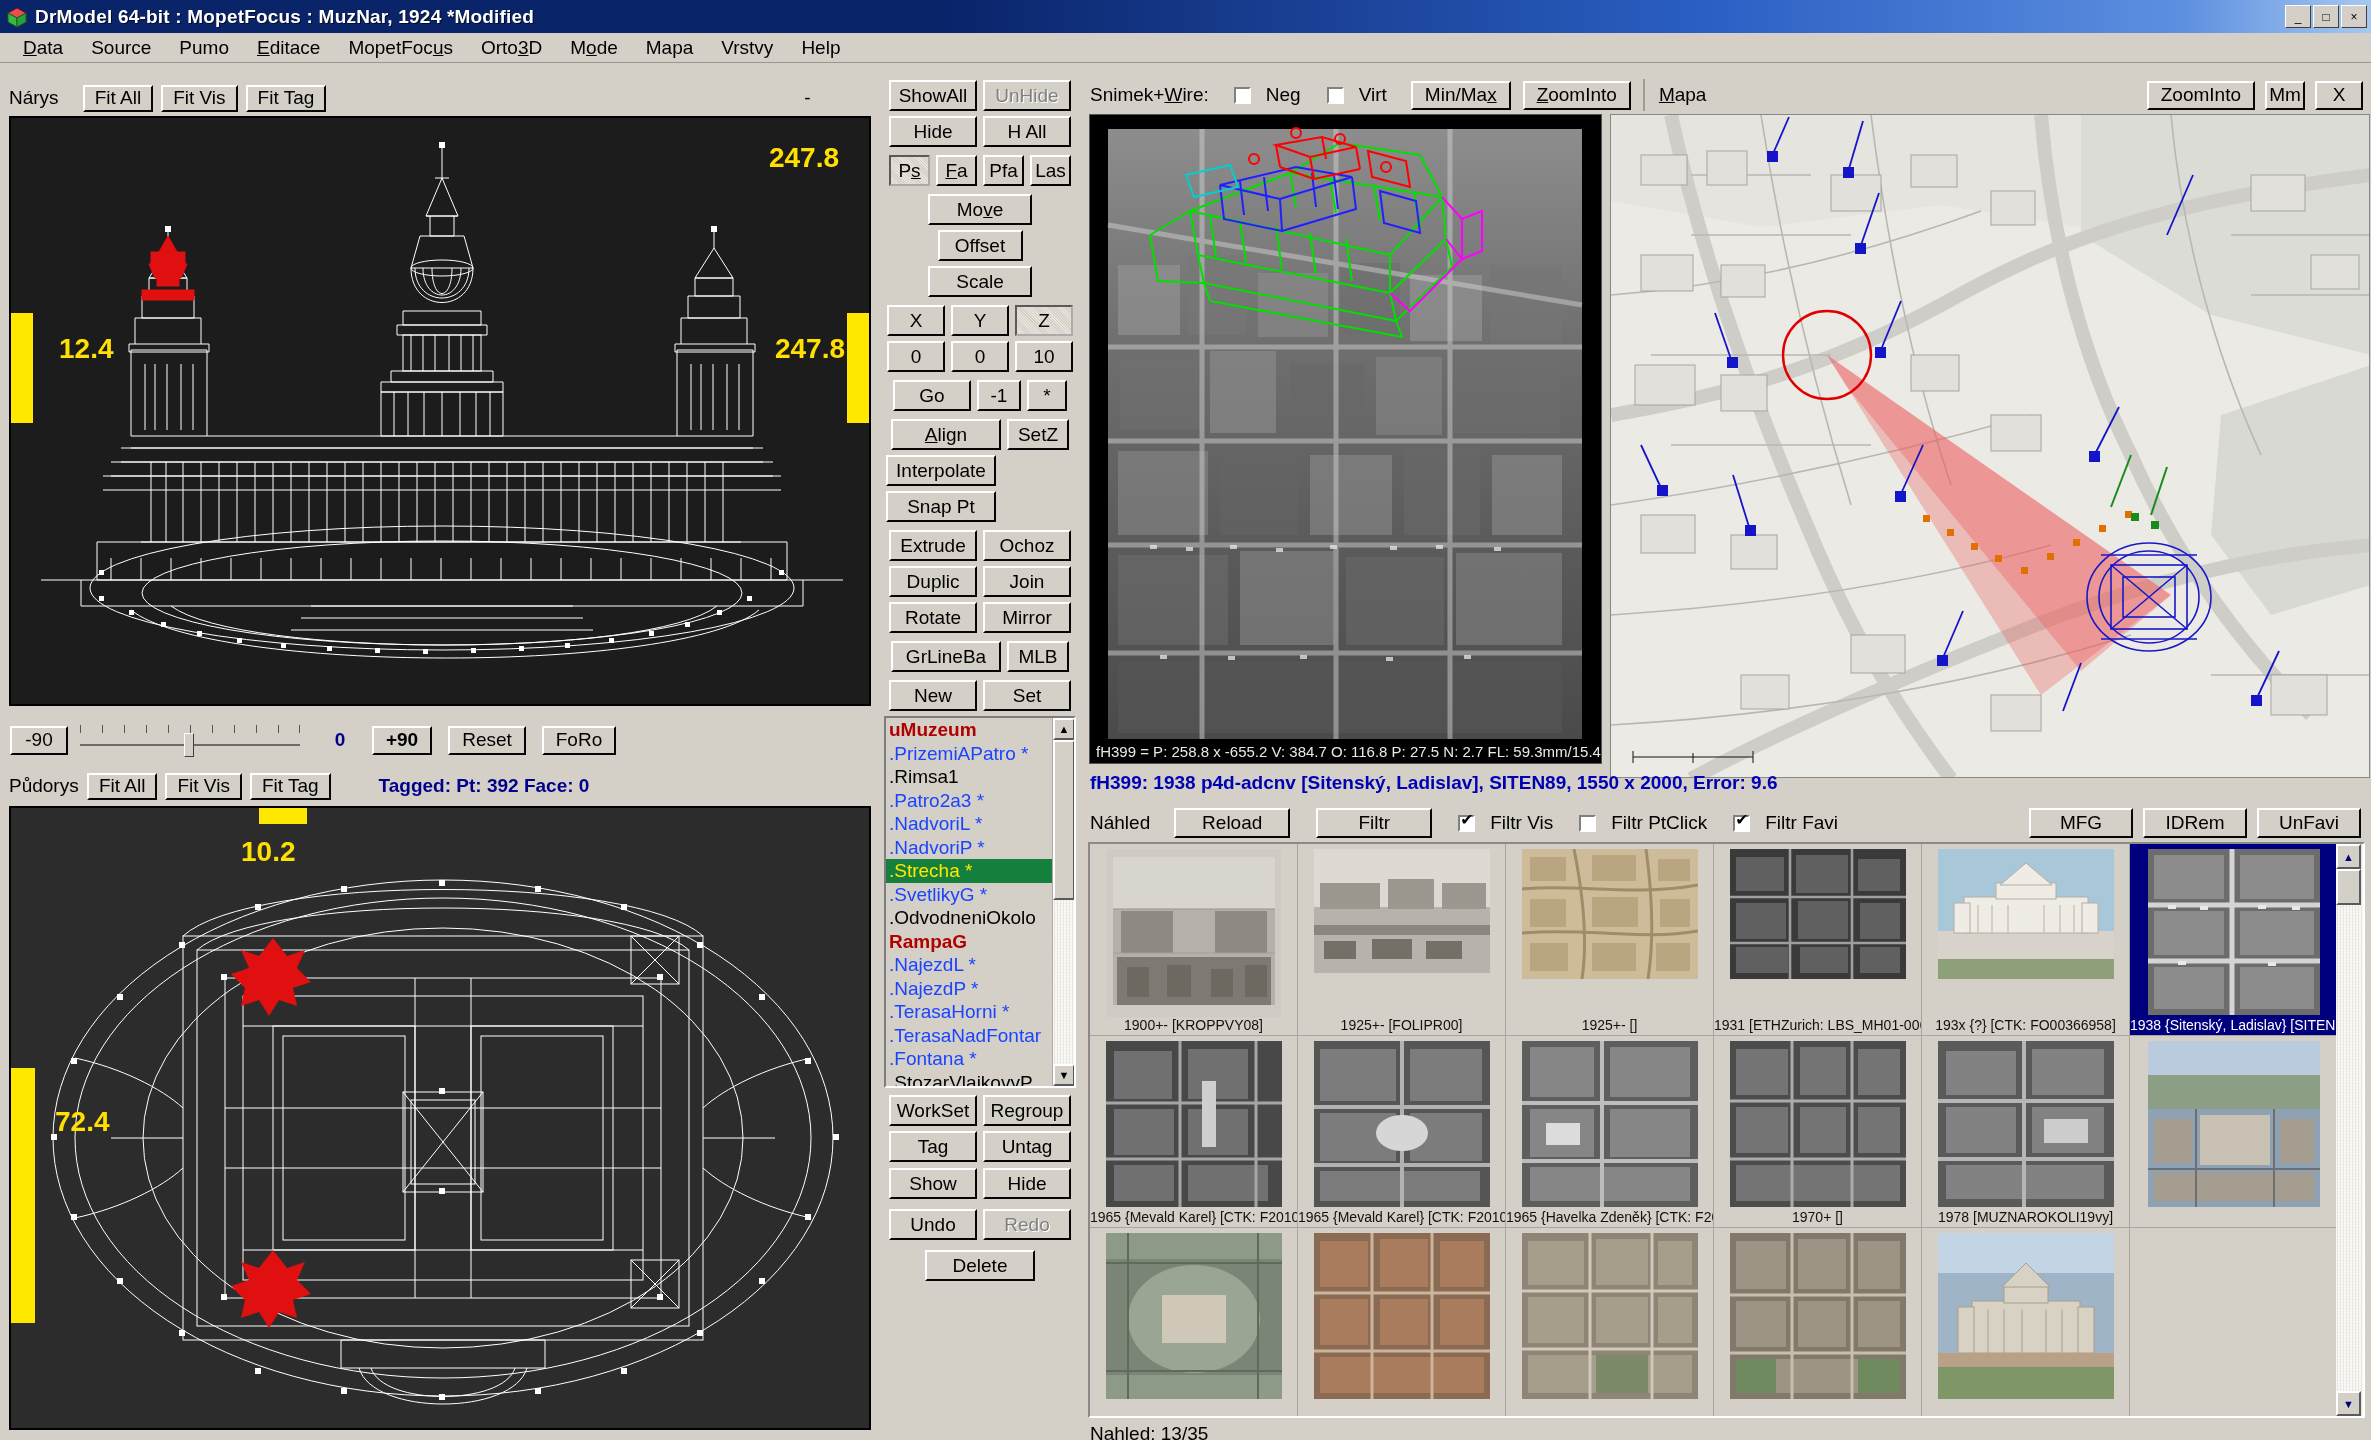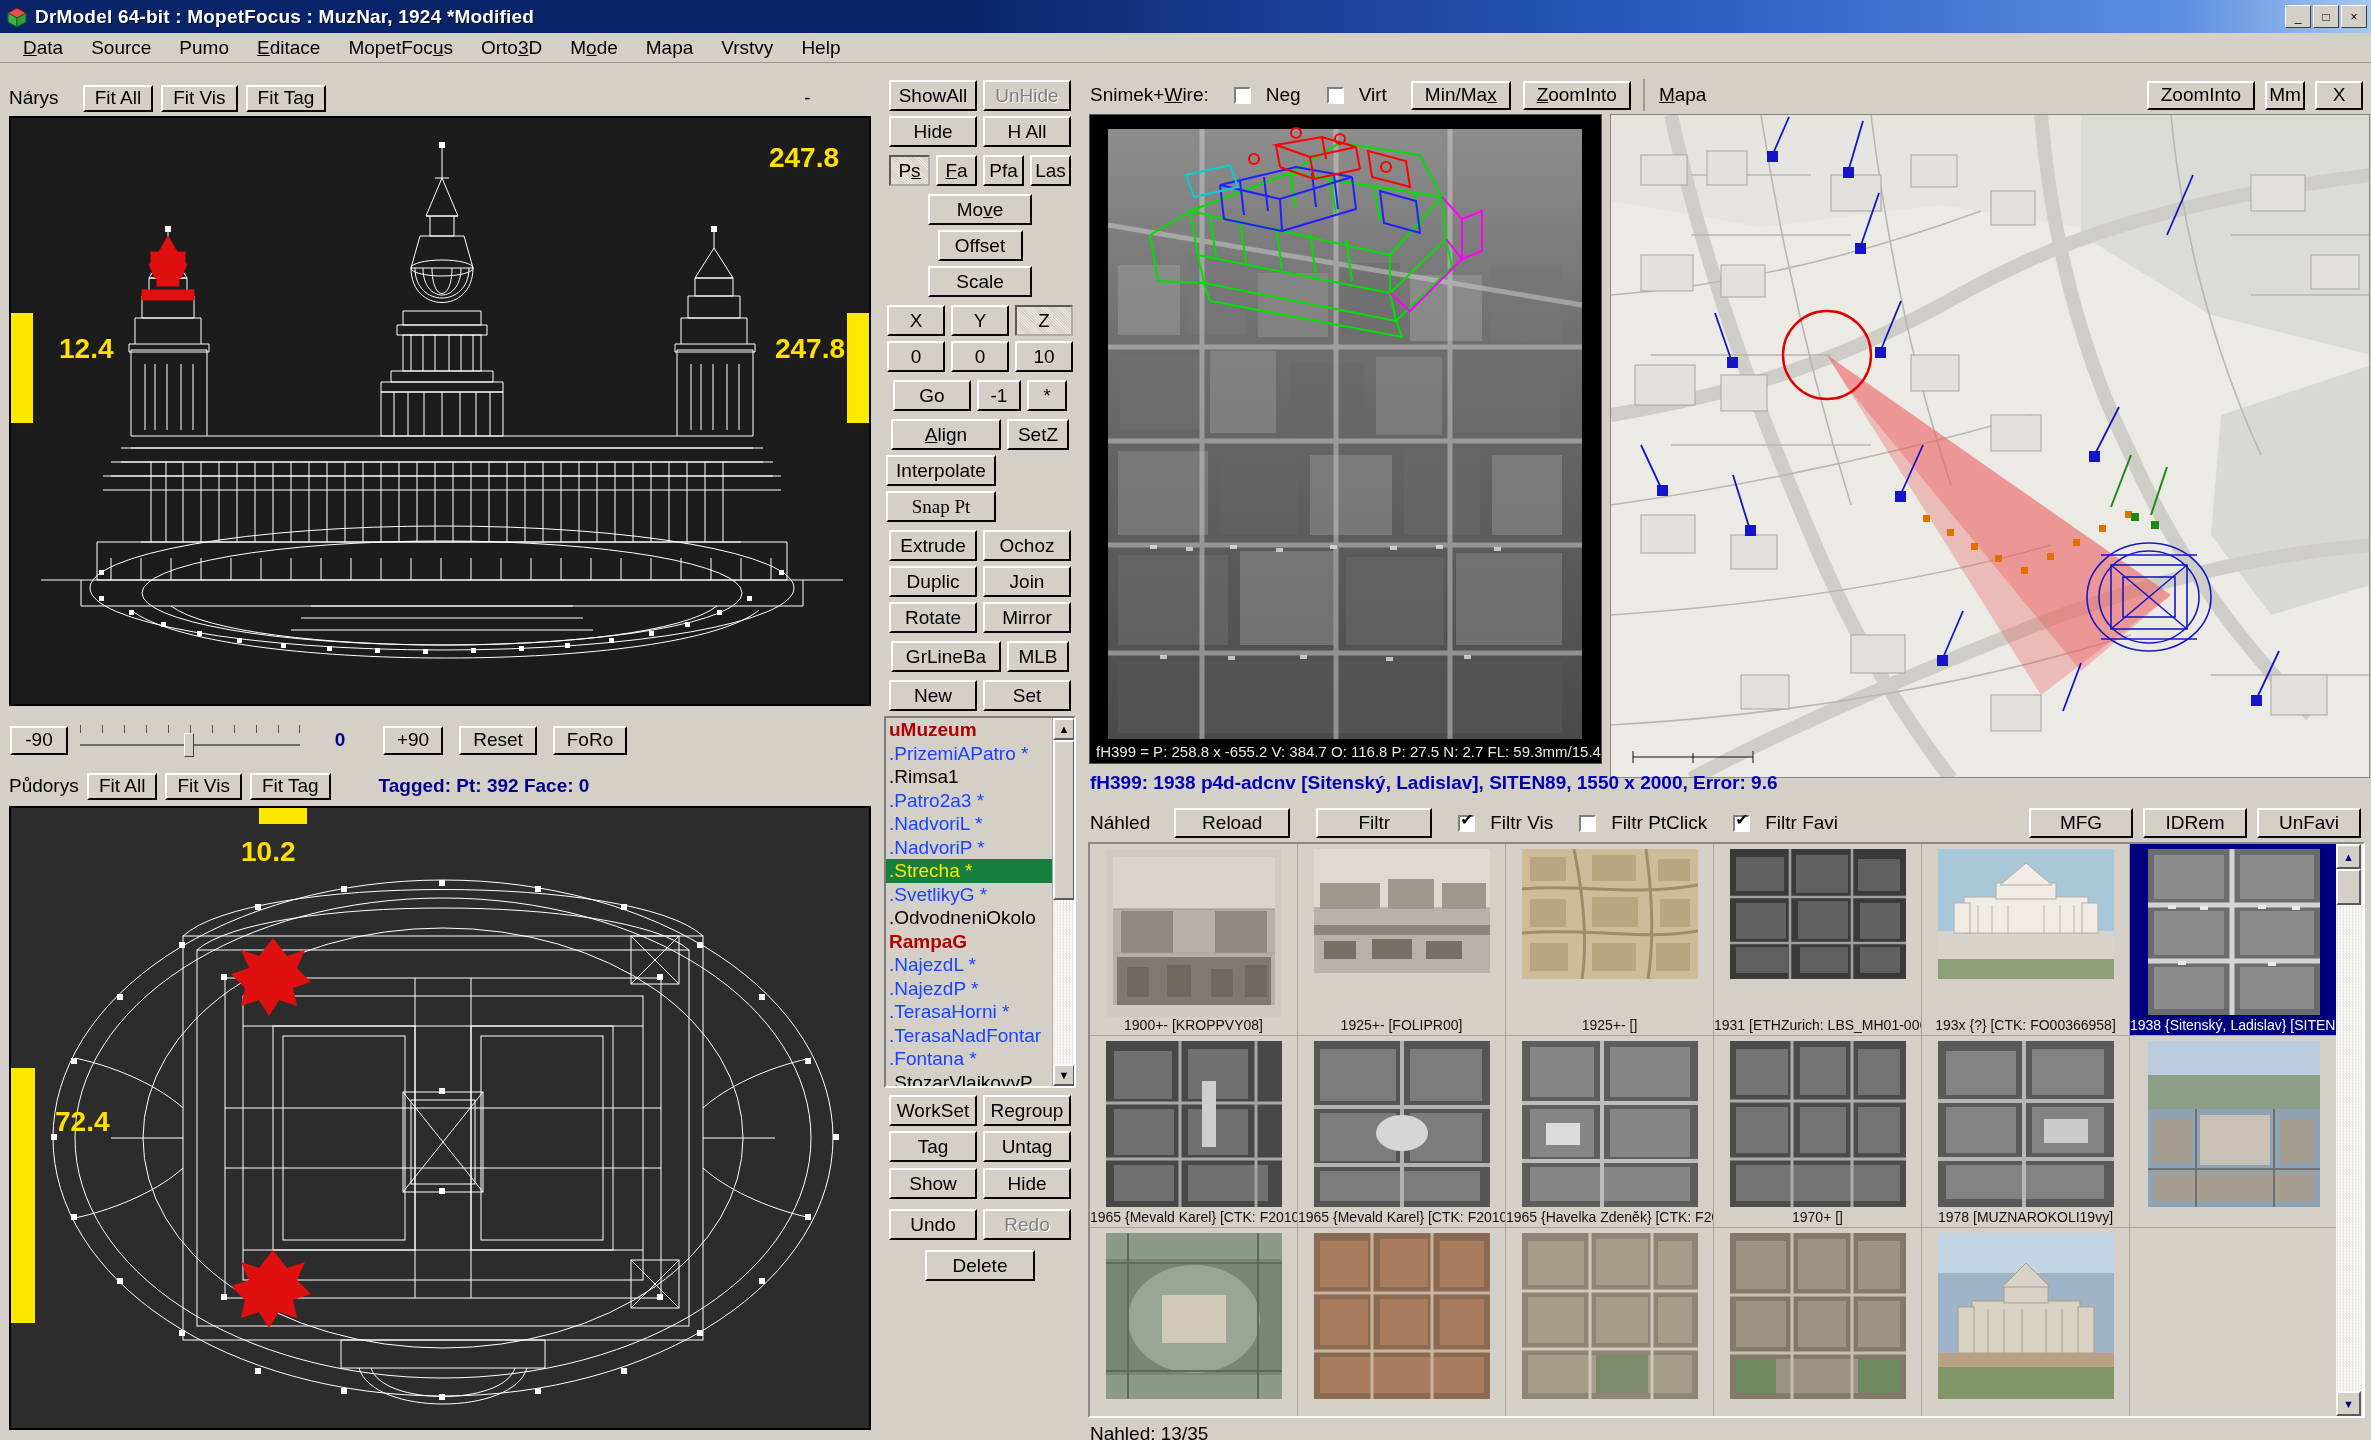--- a/index.html
+++ b/index.html
@@ -370,21 +370,21 @@
       <div class="tick" style="left:132px"></div>
         <div class="tick" style="left:154px"></div>
       <div class="tick" style="left:176px"></div>
         <div class="tick" style="left:198px"></div>
       <div class="tick" style="left:219px"></div>
     </div>
     <div class="rail"></div>
     <div class="thumb"></div>
   </div>
   <div class="lbl blue" style="width:56px; text-align:center; font-weight:bold;">0</div>
-  <div class="btn" style="width:60px; margin-left:15px;">+90</div>
+  <div class="btn" style="width:60px; margin-left:4px;font-weight:bold;">+90</div>
   <div class="btn" style="width:78px; margin-left:16px;">Reset</div>
   <div class="btn" style="width:74px; margin-left:16px;">FoRo</div>
 </div>
 
 <div id="pud-bar">
   <div class="lbl">Půdorys</div>
   <div class="btn">Fit All</div>
   <div class="btn">Fit Vis</div>
   <div class="btn">Fit Tag</div>
   <div id="tagged-lbl">Tagged: Pt: 392  Face: 0</div>
@@ -521,21 +521,21 @@
     <div class="btn" style="width:40px;">*</div>
   </div>
   <div class="row" style="margin-top:8px;">
     <div class="btn" style="width:110px;"><u>A</u>lign</div>
     <div class="btn" style="width:62px;">SetZ</div>
   </div>
   <div class="row" style="justify-content:flex-start; padding-left:6px;">
     <div class="btn" style="width:110px;">Interpolate</div>
   </div>
   <div class="row" style="justify-content:flex-start; padding-left:6px;">
-    <div class="btn" style="width:110px;font-family:Liberation Serif, serif;">Snap Pt</div>
+    <div class="btn" style="width:110px;">Snap Pt</div>
   </div>
   <div class="row" style="margin-top:8px;">
     <div class="btn w-half">Extrude</div>
     <div class="btn w-half">Ochoz</div>
   </div>
   <div class="row">
     <div class="btn w-half">Duplic</div>
     <div class="btn w-half">Join</div>
   </div>
   <div class="row">

